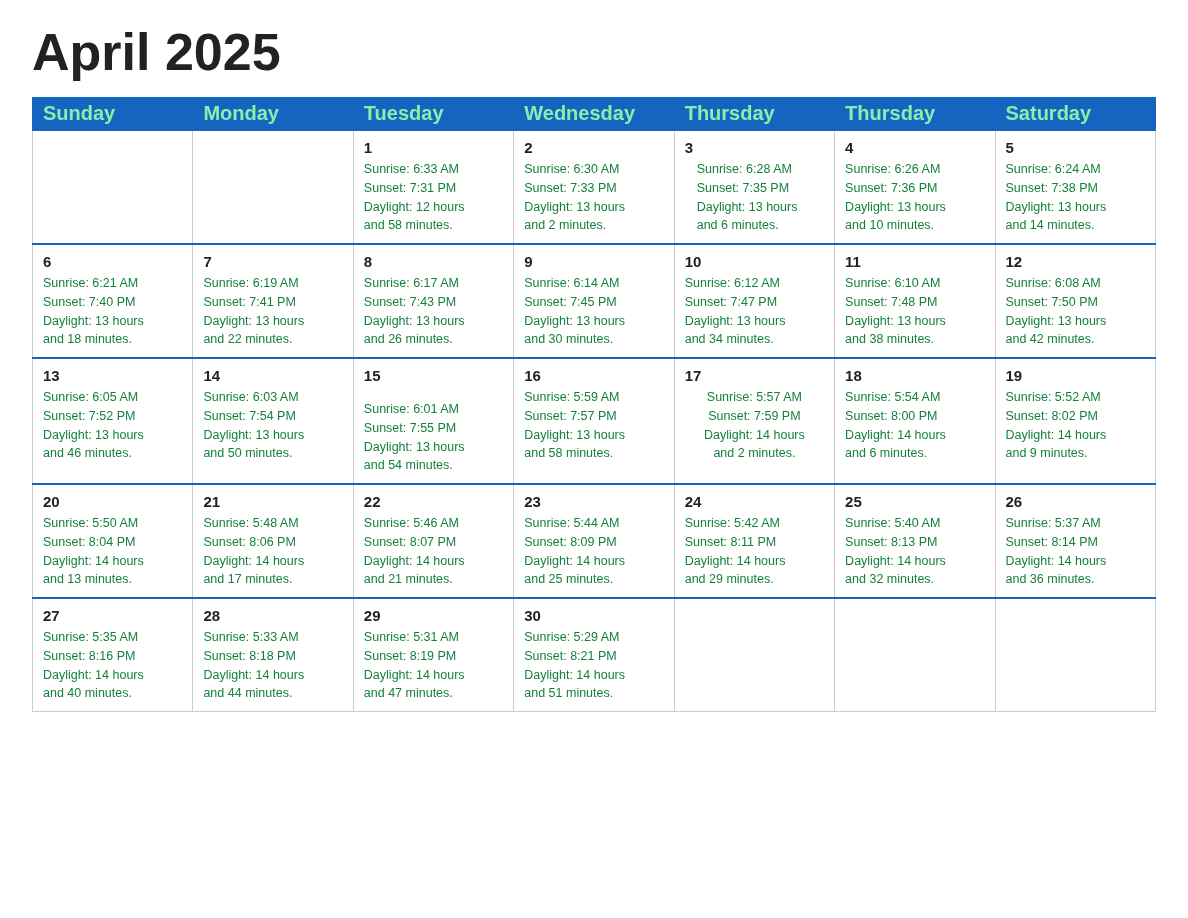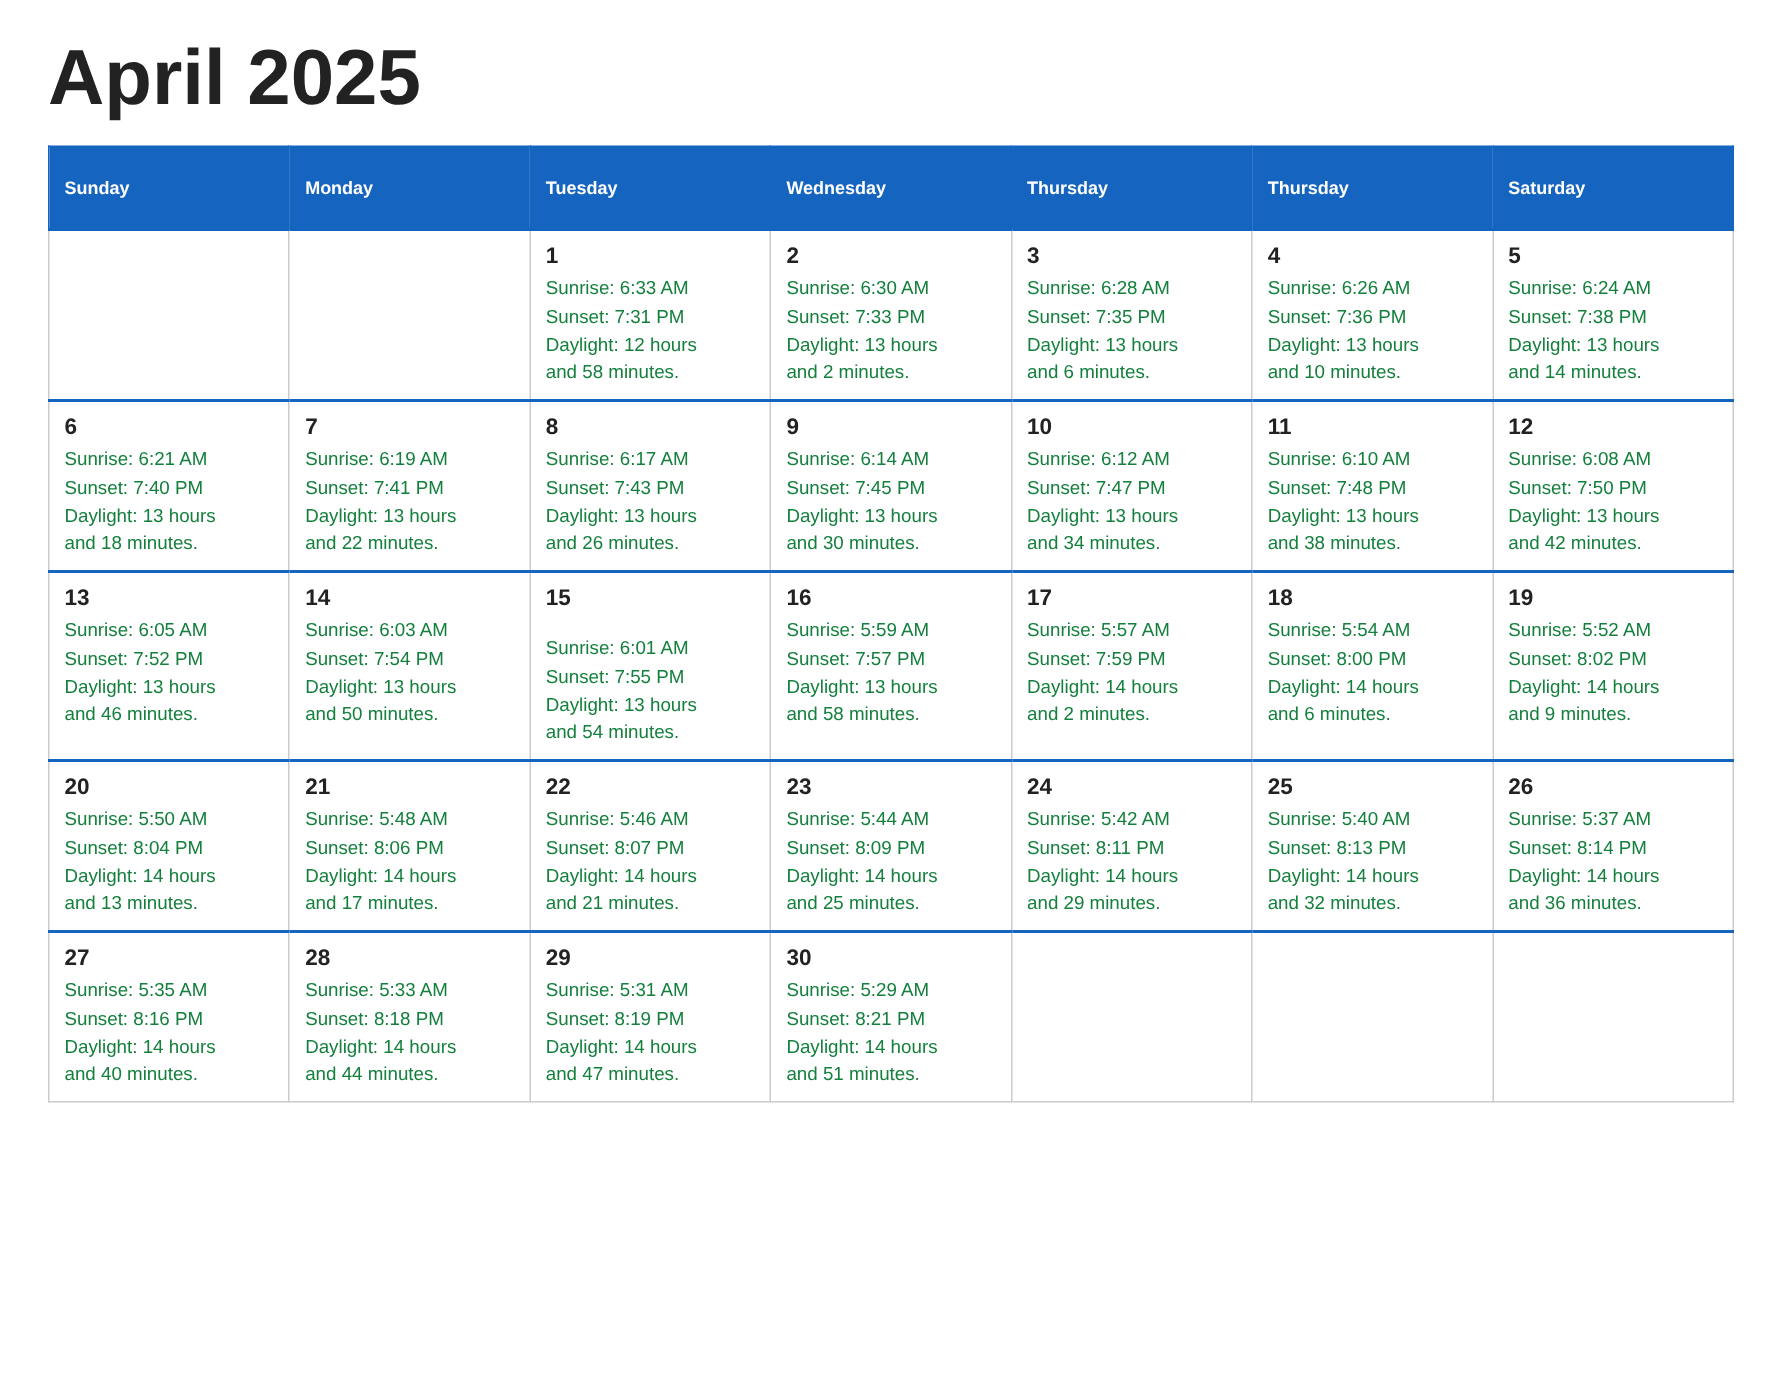--- a/index.html
+++ b/index.html
@@ -61,24 +61,24 @@
       color: #222;
       margin-top: 4px;
     }
     .calendar {
       width: 100%;
       border-collapse: collapse;
       table-layout: fixed;
     }
     .calendar thead tr th {
       background: #1565C0;
-      color: #ffffff;
-      font-size: 12px;
-      font-weight: bold;
-      padding: 20px 10px;
+      color: #86efac;
+      font-size: 20px;
+      font-weight: bold;
+      padding: 4px 10px;
       text-align: left;
       border: 1px solid #1565C0;
     }
     .calendar tbody tr td {
       vertical-align: top;
       padding: 8px 10px;
       font-size: 13px;
       color: #222;
       border: 1px solid #ccc;
       border-top: 2px solid #1565C0;
@@ -135,21 +135,21 @@
         </td>
         <td>
           <span class="day-num">2</span>
           <div class="day-info" style="white-space: pre-line;">Sunrise: 6:30 AM
 Sunset: 7:33 PM
 Daylight: 13 hours
 and 2 minutes.</div>
         </td>
         <td>
           <span class="day-num">3</span>
-          <div class="day-info" style="white-space: pre-line;">Sunrise: 6:28 AM
+          <div class="day-info" style="white-space: pre-line; margin-left: 12px;">Sunrise: 6:28 AM
 Sunset: 7:35 PM
 Daylight: 13 hours
 and 6 minutes.</div>
         </td>
         <td>
           <span class="day-num">4</span>
           <div class="day-info" style="white-space: pre-line;">Sunrise: 6:26 AM
 Sunset: 7:36 PM
 Daylight: 13 hours
 and 10 minutes.</div>
@@ -237,21 +237,21 @@
         </td>
         <td>
           <span class="day-num">16</span>
           <div class="day-info" style="white-space: pre-line;">Sunrise: 5:59 AM
 Sunset: 7:57 PM
 Daylight: 13 hours
 and 58 minutes.</div>
         </td>
         <td>
           <span class="day-num">17</span>
-          <div class="day-info" style="white-space: pre-line;">Sunrise: 5:57 AM
+          <div class="day-info" style="white-space: pre-line; text-align: center;">Sunrise: 5:57 AM
 Sunset: 7:59 PM
 Daylight: 14 hours
 and 2 minutes.</div>
         </td>
         <td>
           <span class="day-num">18</span>
           <div class="day-info" style="white-space: pre-line;">Sunrise: 5:54 AM
 Sunset: 8:00 PM
 Daylight: 14 hours
 and 6 minutes.</div>

